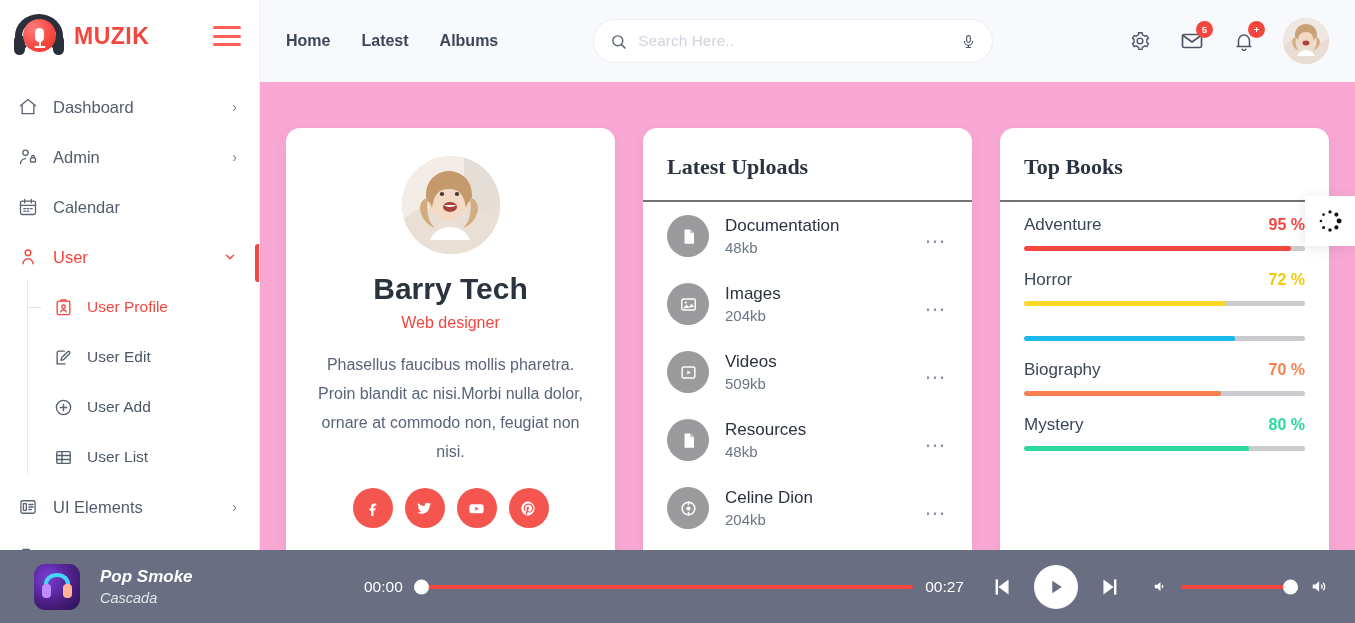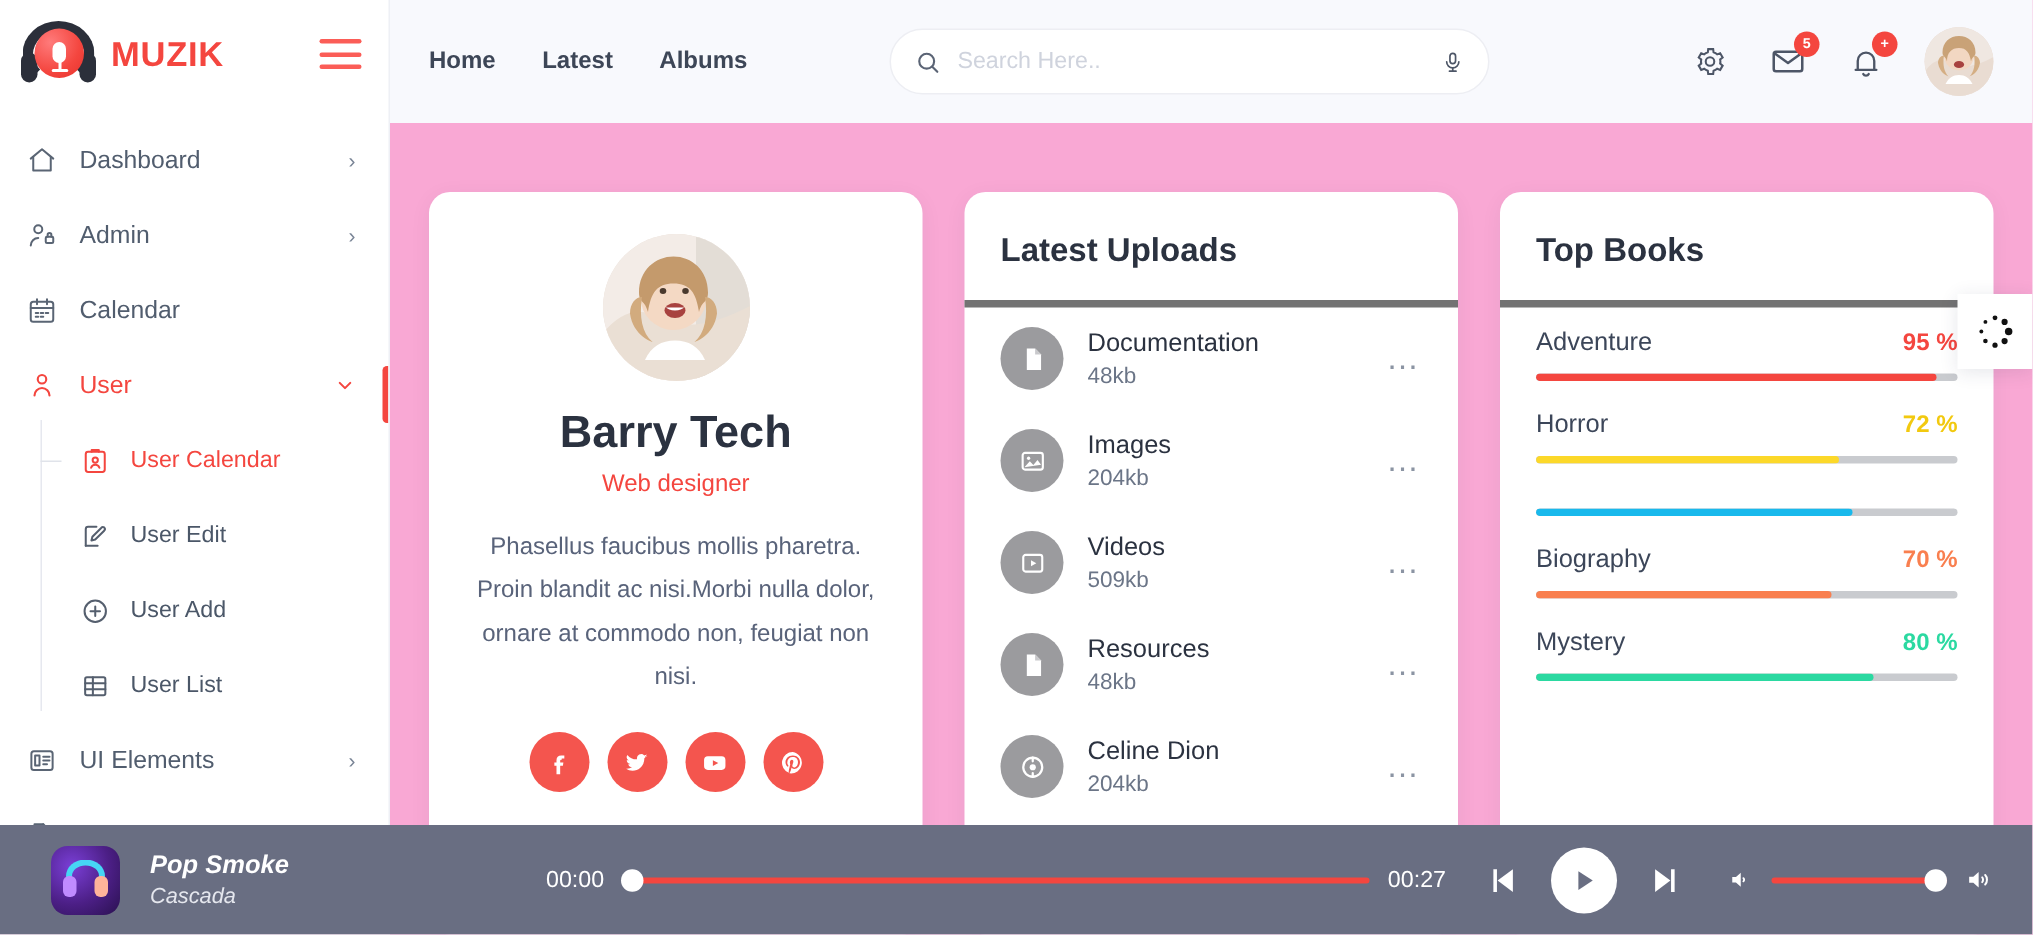--- a/index.html
+++ b/index.html
@@ -133,21 +133,21 @@
   
   .content {
     flex: 1 1 auto; display: flex; gap: 28px; padding: 22px 26px 0 26px;
     min-height: 0;
   }
   .card {
     background: #fff; border-radius: 14px;
     box-shadow: 0 3px 14px rgba(40,50,80,.06);
     flex: 1 1 0; min-width: 0;
   }
-  .card-head { padding: 26px 24px 20px 24px; border-bottom: 5px solid #737373; }
+  .card-head { padding: 26px 24px 20px 24px; border-bottom: 2px solid #737373; font-family: Liberation Serif, serif; }
   .card-title { font-size: 22px; font-weight: 700; color: #2b3240; }
 
   
   .profile { padding: 28px 28px 30px 28px; text-align: center; }
   .profile-avatar {
     width: 98px; height: 98px; border-radius: 50%; margin: 0 auto;
     overflow: hidden; background: #e9ded6;
   }
   .profile-name { font-size: 30px; font-weight: 700; color: #2b3240; margin-top: 18px; }
   .profile-role { font-size: 16px; color: #f4463f; margin-top: 8px; }
@@ -316,21 +316,21 @@
       <div class="submenu">
         <div class="sub-item active">
           <span class="ico">
             <svg width="19" height="19" viewBox="0 0 24 24" fill="none" stroke="currentColor" stroke-width="1.7" stroke-linecap="round" stroke-linejoin="round">
                 <rect x="4" y="4" width="16" height="17" rx="2"></rect>
                 <path d="M9 4V2.5h6V4"></path>
                 <circle cx="12" cy="11" r="2.2"></circle>
                 <path d="M8.5 17.5c.6-1.8 1.9-2.6 3.5-2.6s2.9.8 3.5 2.6"></path>
               </svg>
           </span>
-          <span>User Calendar</span>
+          <span>User Profile</span>
         </div>
         <div class="sub-item">
           <span class="ico">
             <svg width="19" height="19" viewBox="0 0 24 24" fill="none" stroke="currentColor" stroke-width="1.7" stroke-linecap="round" stroke-linejoin="round">
                 <path d="M4 20V6a2 2 0 0 1 2-2h7"></path>
                 <path d="M4 20h10"></path>
                 <path d="M19.5 4.5a2 2 0 0 1 0 2.8L12 14.8l-3.2.8.8-3.2 7.4-7.4a2 2 0 0 1 2.5-.5z"></path>
               </svg>
           </span>
           <span>User Edit</span>

